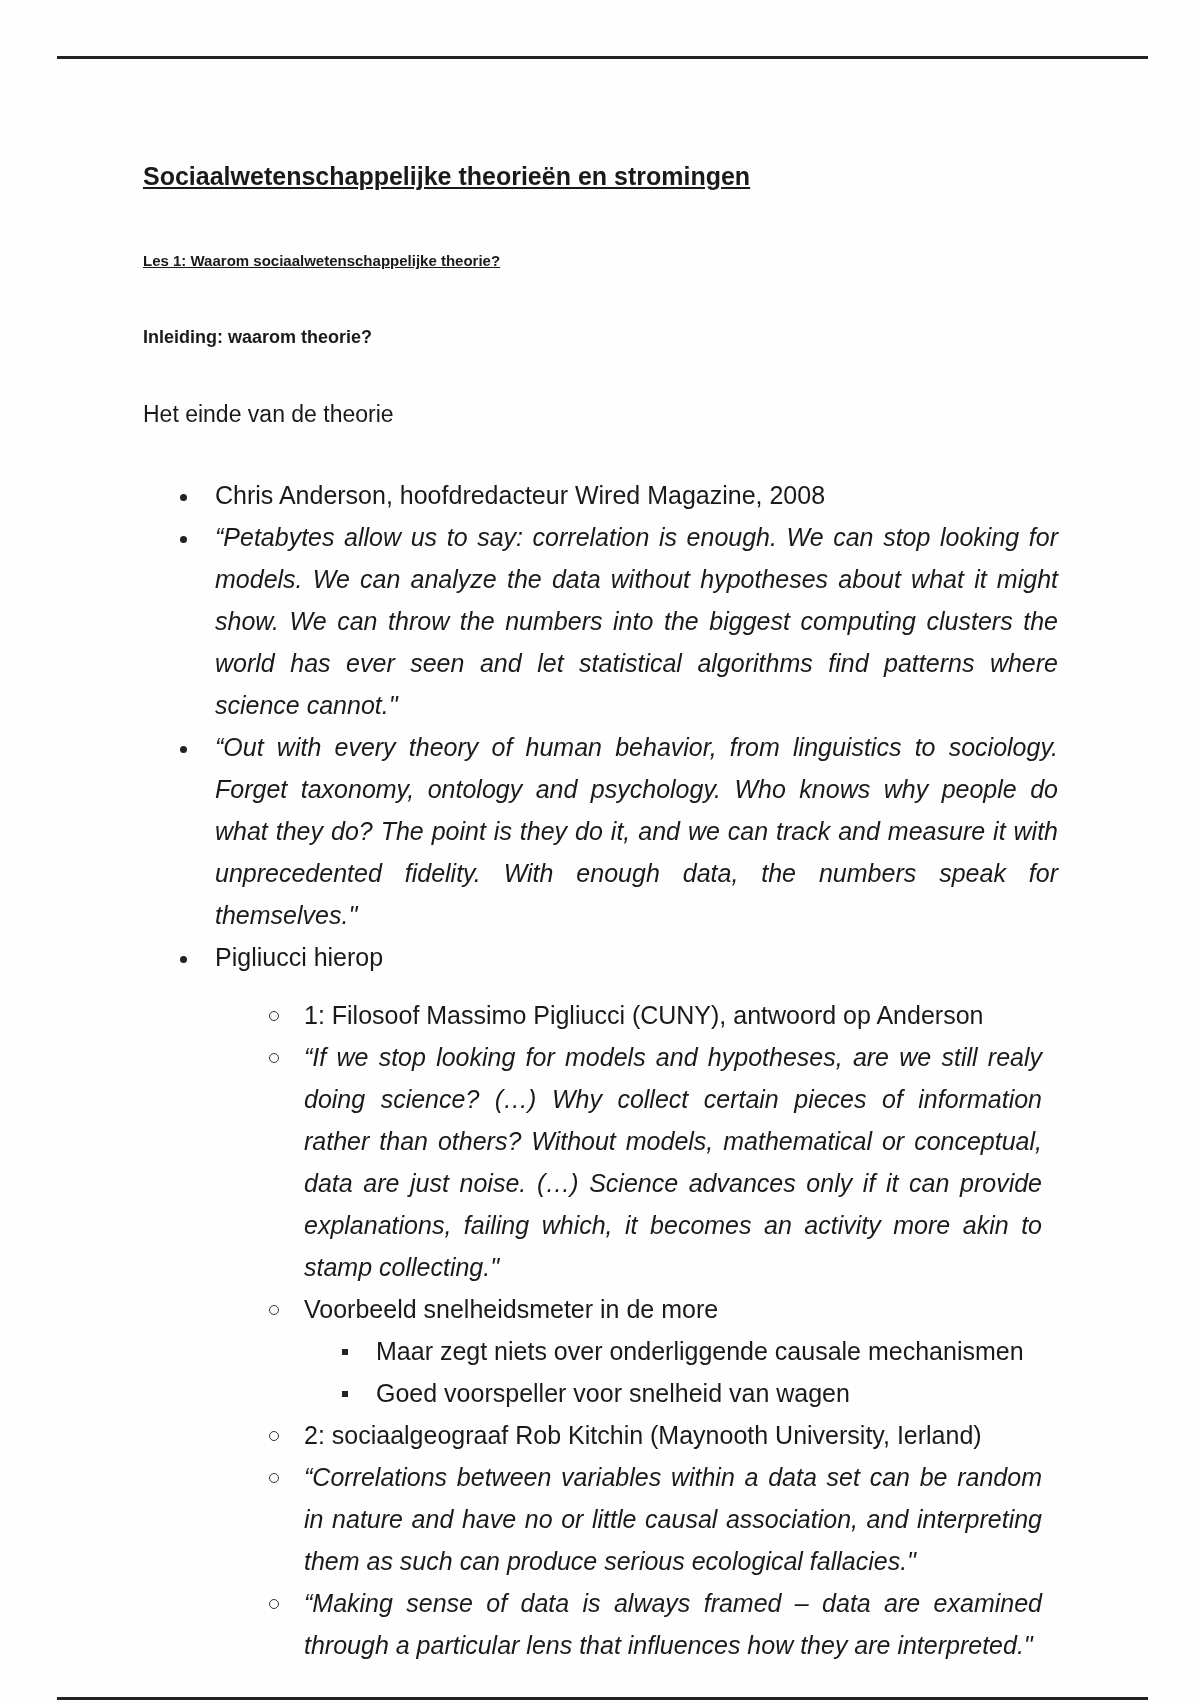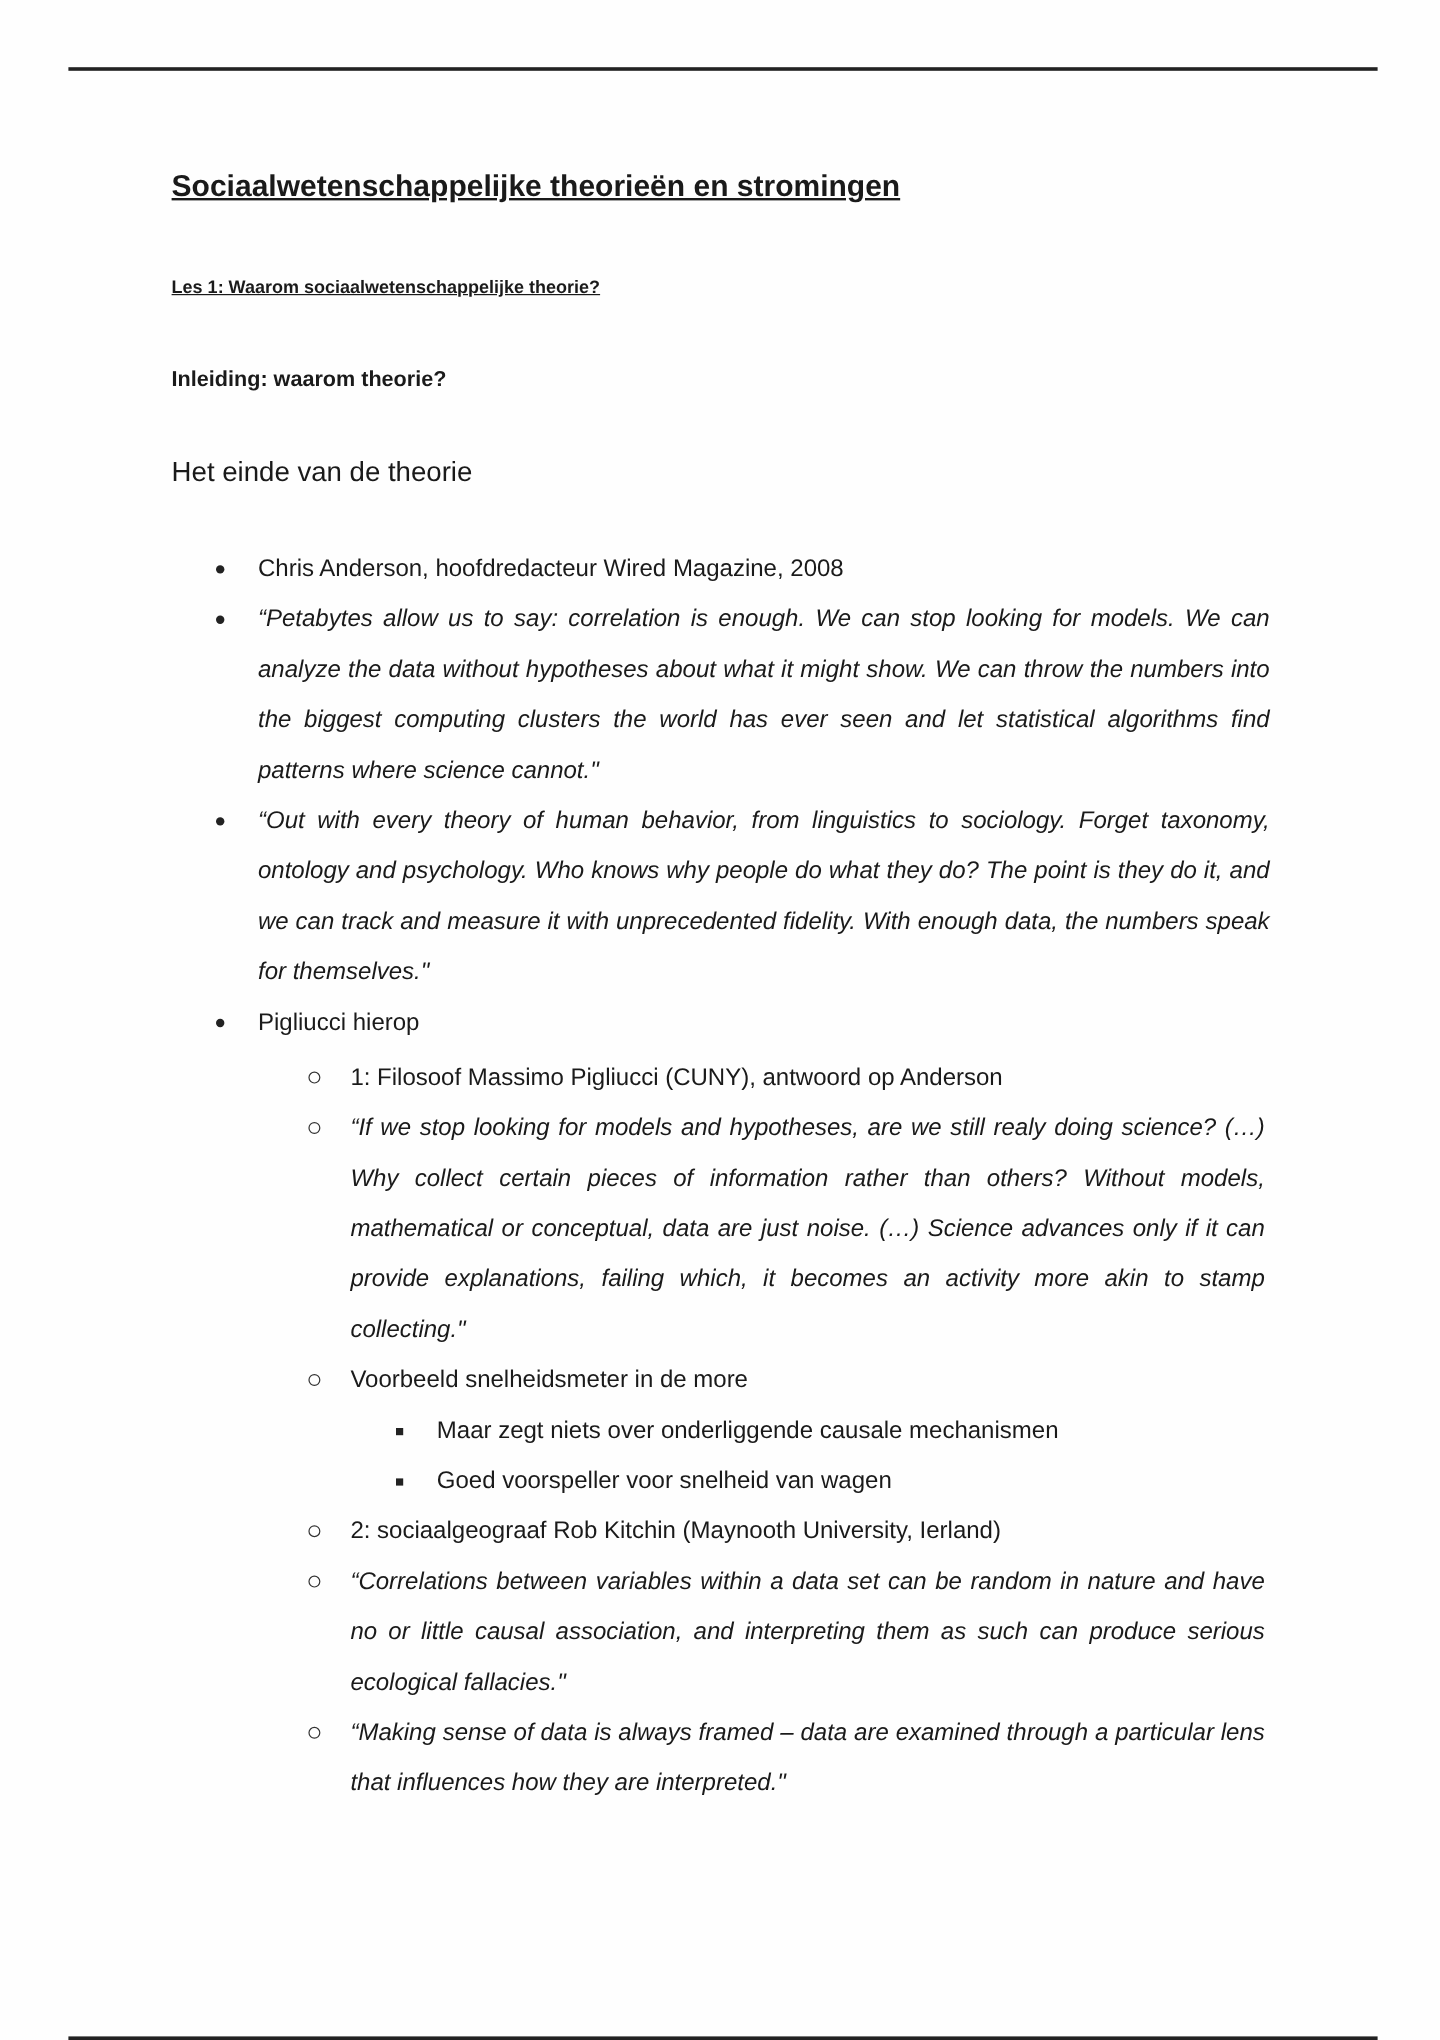--- a/index.html
+++ b/index.html
@@ -1,30 +1,30 @@
 <!DOCTYPE html>
 <html><head>
 <meta charset="utf-8">
 <style>
   html, body { margin: 0; padding: 0; background: #fefefe; }
   body { width: 1200px; height: 1700px; position: relative; overflow: hidden;
          font-family: "Liberation Sans", sans-serif; color: #1a1a1a; }
   .rule { position: absolute; left: 57px; width: 1091px; height: 3px; background: #222; }
   .rule.top { top: 56px; }
   .rule.bottom { top: 1697px; }
-  .page { position: absolute; left: 143px; top: 135px; width: 915px; }
+  .page { position: absolute; left: 143px; top: 156px; width: 915px; }
   .title { font-size: 25px; font-weight: bold; text-decoration: underline; margin: 0; line-height: 40px; }
   .h1 { font-size: 15px; font-weight: bold; text-decoration: underline; margin: 0; position: absolute; top: 90px; line-height: 30px; }
   .h2 { font-size: 18px; font-weight: bold; margin: 0; position: absolute; top: 166px; line-height: 30px; }
   .plain { font-size: 23px; margin: 0; position: absolute; top: 243px; line-height: 30px; }
   ul.l1 { position: absolute; top: 318px; left: 0; width: 915px; margin: 0; padding: 0; list-style: none; }
-  .li { position: relative; font-size: 20px; line-height: 42px; text-align: justify; }
+  .li { position: relative; font-size: 25px; line-height: 42px; text-align: justify; }
   .l1 > .li { padding-left: 72px; }
   .l1 > .li > .mark { position: absolute; left: 37px; top: 0; }
-  .l2 { list-style: none; margin: 4px; padding: 0; }
+  .l2 { list-style: none; margin: 16px; padding: 0; }
   .l2 > .li { padding-left: 145px; margin-left: -72px; }
   .l2 > .li > .mark { position: absolute; left: 110px; top: 0; font-size: 15px; }
   .l3 { list-style: none; margin: 0; padding: 0; }
   .l3 > .li { padding-left: 217px; margin-left: -145px; }
   .l3 > .li > .mark { position: absolute; left: 183px; top: 0; font-size: 14px; }
   .it { font-style: italic; }
   .circle { display: inline-block; width: 8px; height: 8px; border: 1.5px solid #333; border-radius: 50%; vertical-align: middle; }
   .square { display: inline-block; width: 6px; height: 6px; background: #222; vertical-align: middle; }
   .dot { display: inline-block; width: 7px; height: 7px; background: #222; border-radius: 50%; vertical-align: middle; }
 </style>

